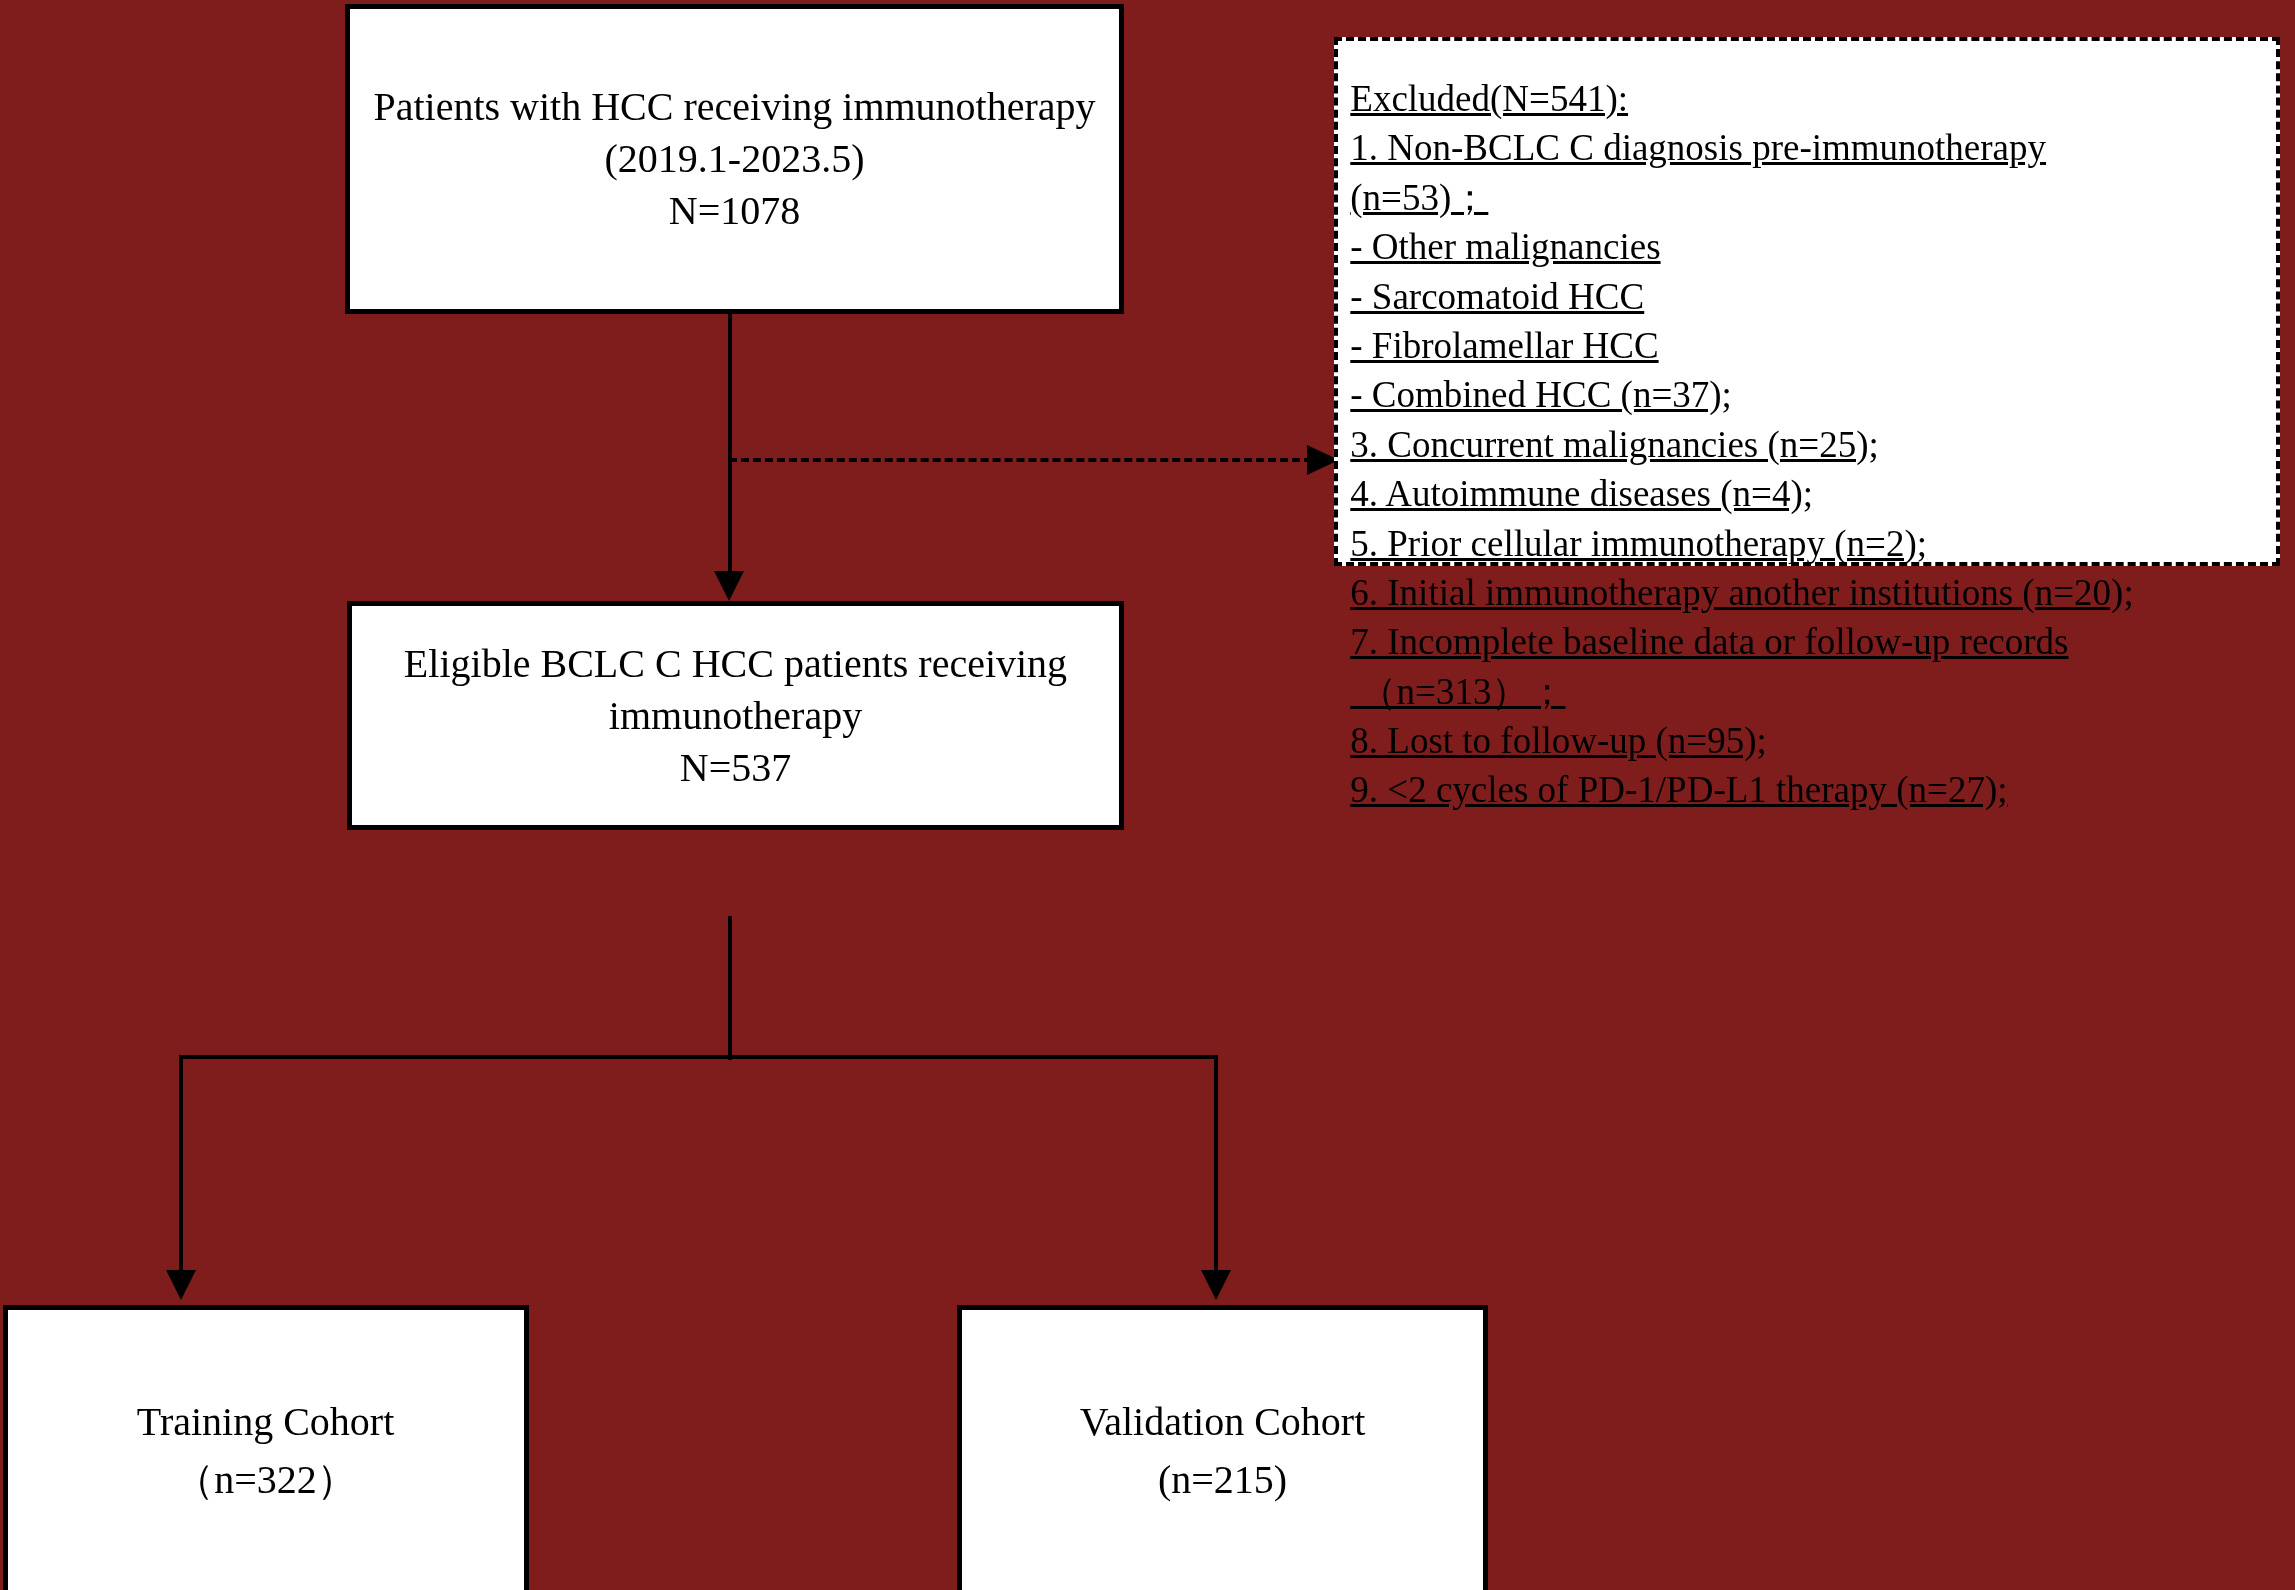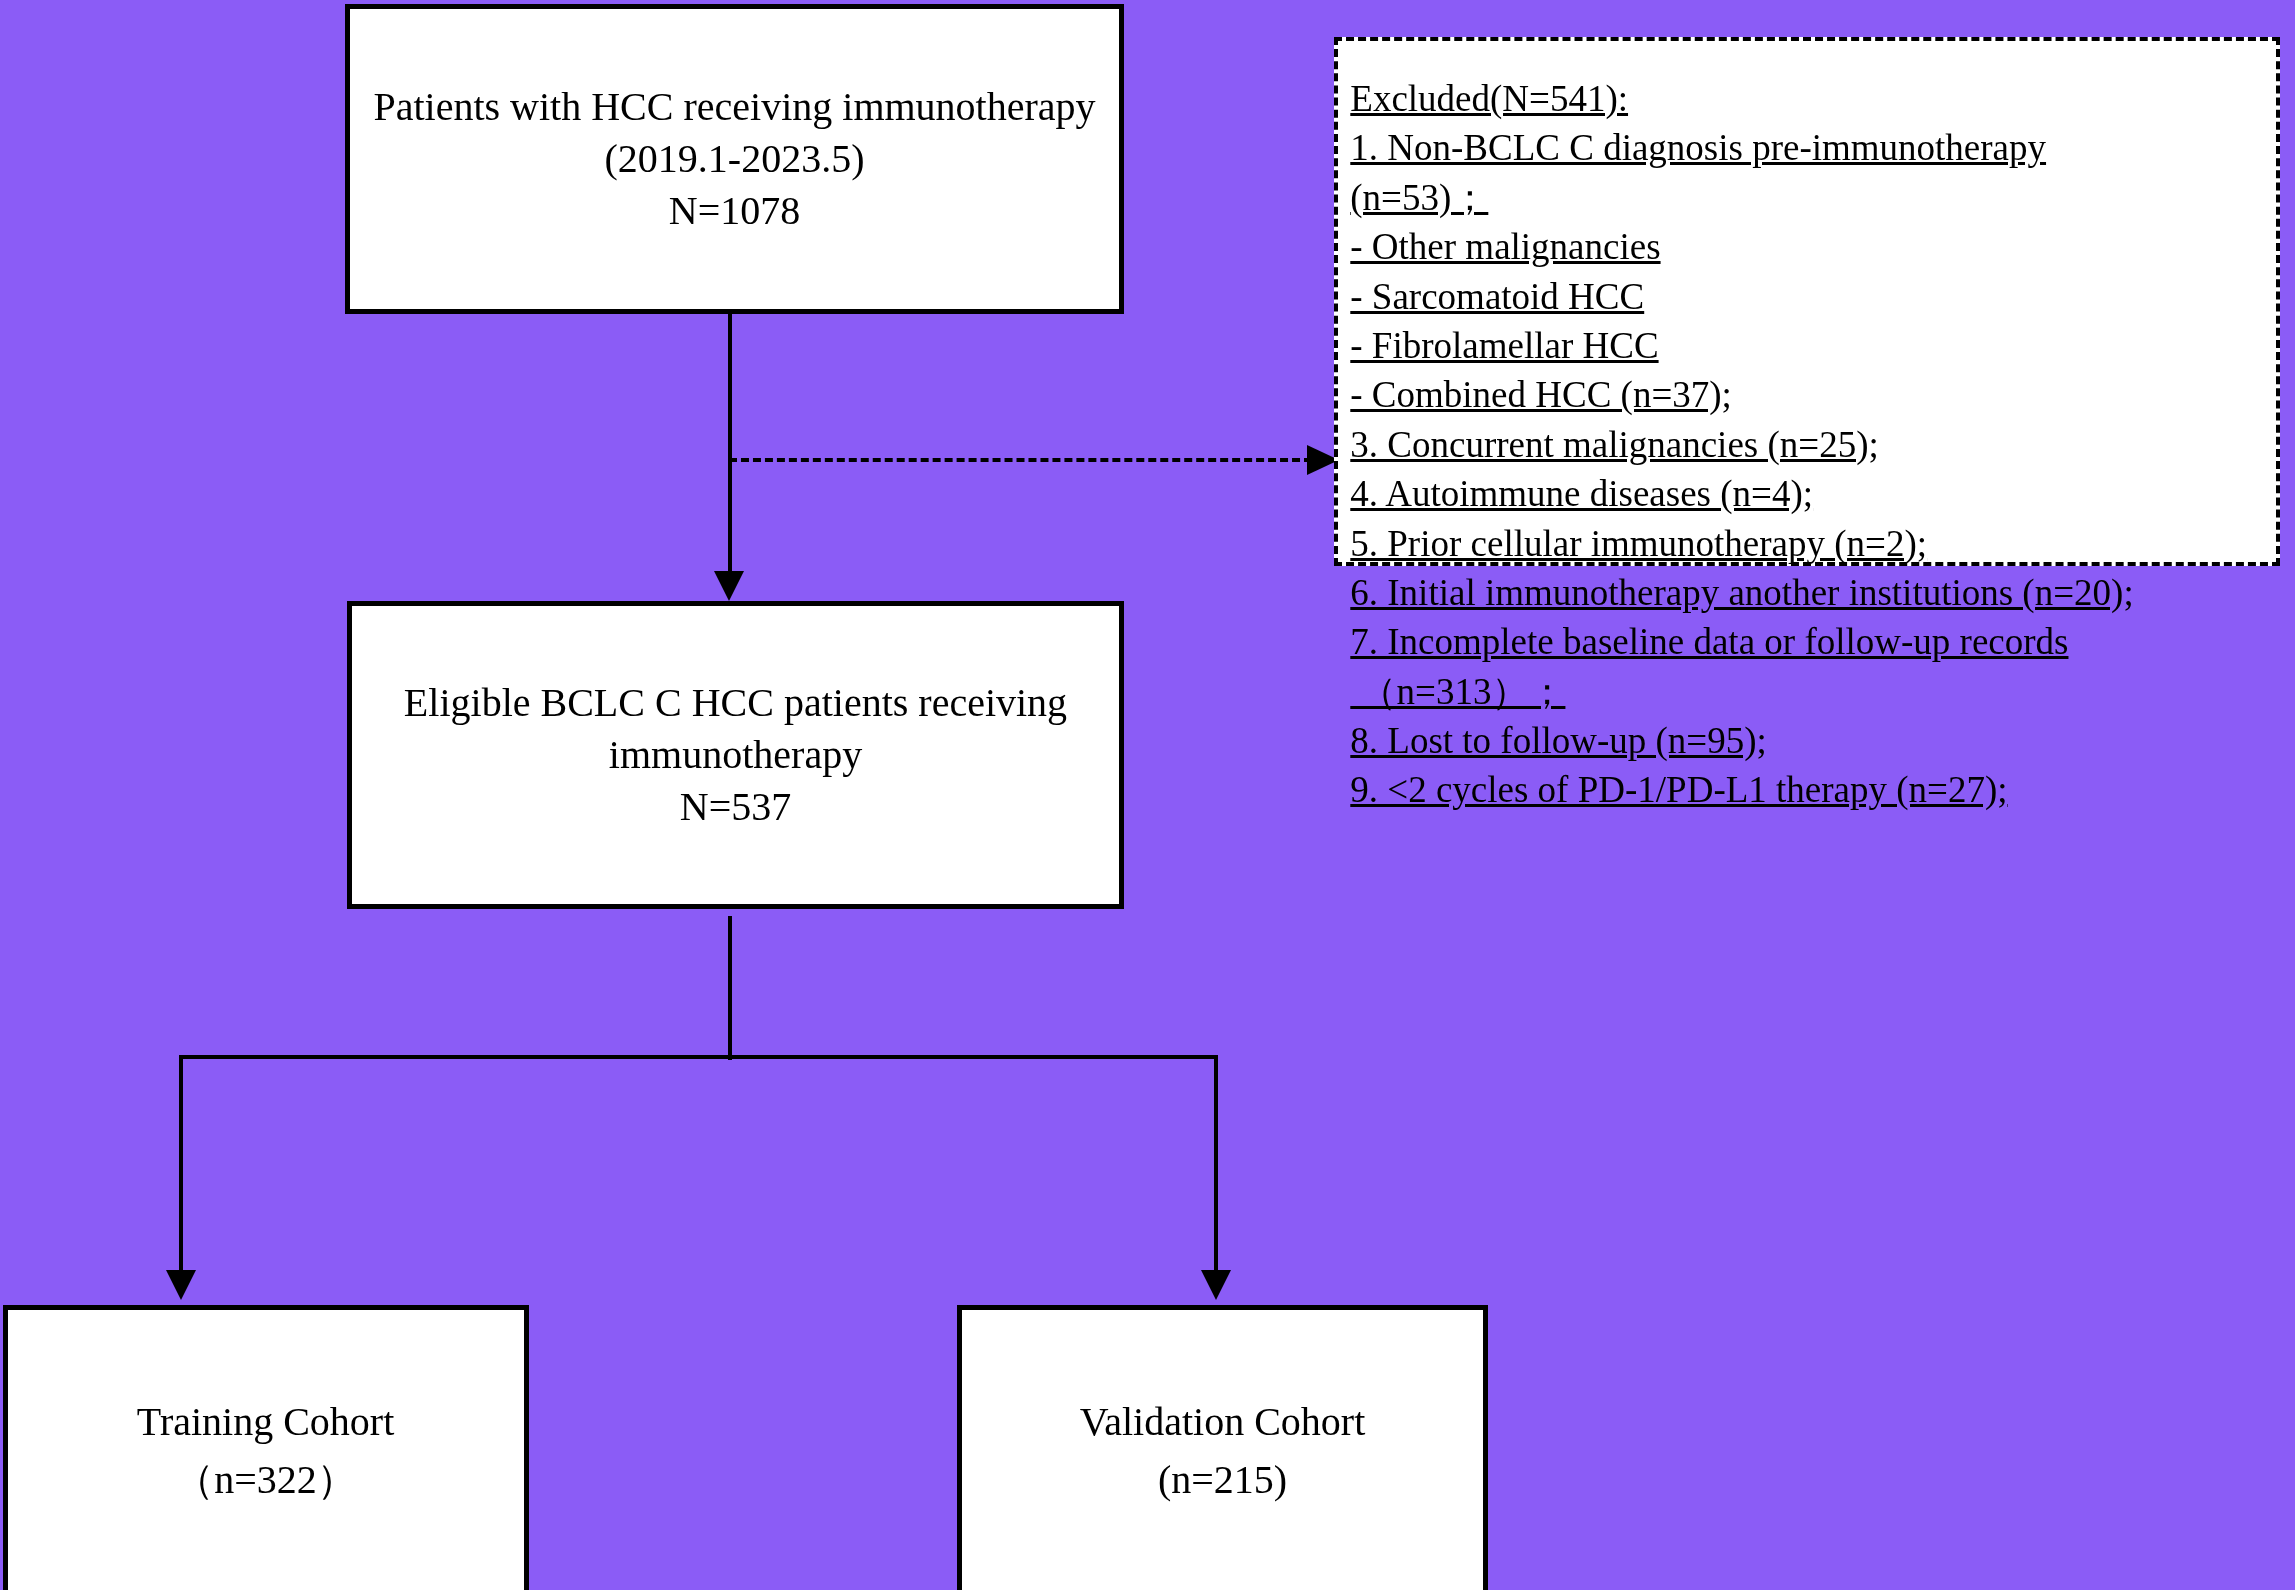--- a/index.html
+++ b/index.html
@@ -4,21 +4,21 @@
 <style>
   html, body {
     margin: 0;
     padding: 0;
     background: #ffffff;
   }
   #canvas {
     position: relative;
     width: 2295px;
     height: 1591px;
-    background: #8b5cf6;
+    background: #7f1d1d;
     font-family: "Liberation Serif", "DejaVu Serif", serif;
     color: #000000;
     overflow: hidden;
   }
 
   
   .box {
     position: absolute;
     box-sizing: border-box;
     border: 5.3px solid #000000;
@@ -29,21 +29,21 @@
     text-align: center;
   }
   .box .box-text {
     font-size: 39px;
     line-height: 1.30;
     padding: 0 23px;
     white-space: pre-line;
   }
 
   #box-top      { left: 345px;  top: 3.5px;    width: 779px;  height: 310px; }
-  #box-eligible { left: 347px;  top: 601px;  width: 777px;  height: 308px; align-items: center; }
+  #box-eligible { left: 347px;  top: 601px;  width: 777px;  height: 229px; align-items: center; }
   #box-training { left: 2.6px;    top: 1305px; width: 526px;  height: 291px; }
   #box-validation { left: 957px; top: 1305px; width: 531px; height: 291px; }
 
   #box-top .box-text      { font-size: 40px; }
   #box-eligible .box-text { font-size: 40px; max-width: 722px; }
   #box-training .box-text,
   #box-validation .box-text { font-size: 40px; line-height: 1.45; }
 
   
   #box-excluded {

